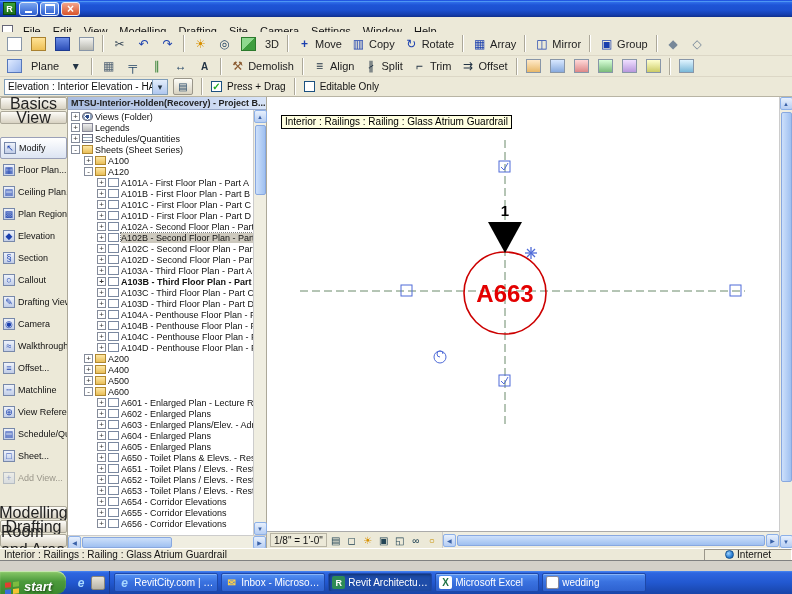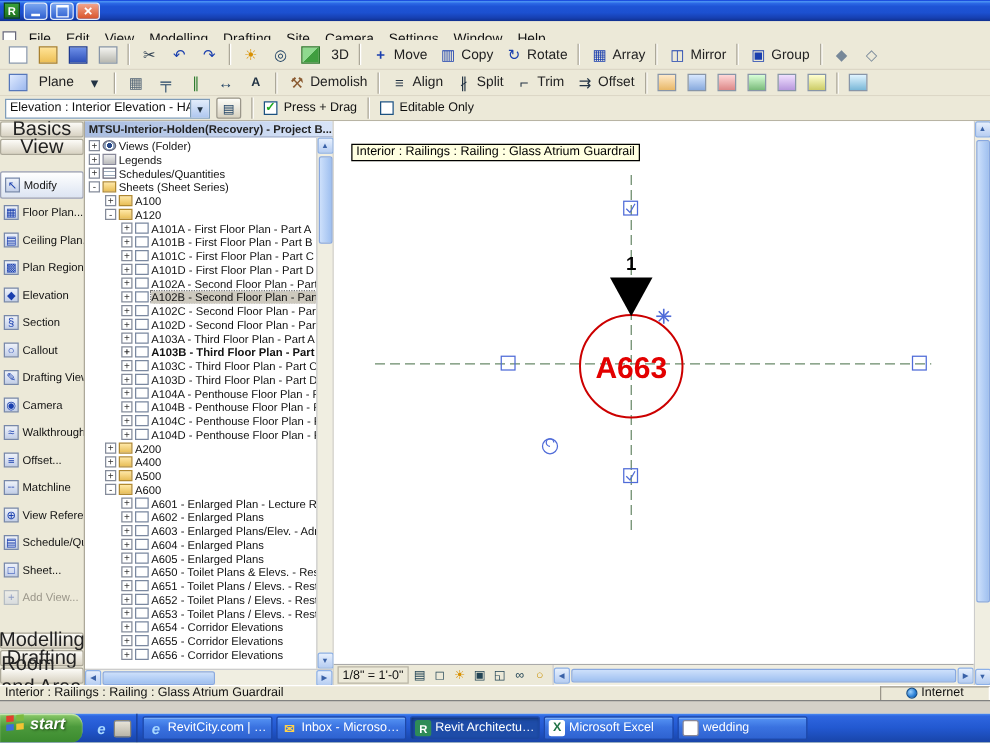--- a/index.html
+++ b/index.html
@@ -158,21 +158,21 @@
   .statusbar{position:absolute;top:548px;left:0;right:0;height:12px;background:#ECE9D8;border-top:1px solid #fff;display:flex;align-items:center;font-size:10px;color:#111}
   .smsg{flex:1;padding-left:4px;white-space:nowrap;overflow:hidden}
   .szone{flex:0 0 auto;display:flex;align-items:center;gap:3px;border:1px solid;border-color:#9A968A #fff #fff #9A968A;height:12px;padding:0 20px}
   .globe{width:9px;height:9px;border-radius:50%;background:radial-gradient(circle at 35% 35%,#9CD2FF,#2A7FD4 60%,#1B5FA8);border:1px solid #14508E}
 
   .gapband{position:absolute;top:560px;left:0;right:0;height:11px;background:#D4D0C8;border-top:1px solid #808080}
 
   
   .taskbar{position:absolute;top:571px;left:0;right:0;height:23px;display:flex;align-items:center;gap:4px;
     background:linear-gradient(#4A8AF4 0%,#2E66E0 8%,#2258D0 50%,#1844A8 100%)}
-  .startbtn{height:23px;flex:0 0 auto;padding:0 14px 0 5px;border-radius:0 9px 9px 0;display:flex;align-items:flex-start;gap:4px;
+  .startbtn{height:23px;flex:0 0 auto;padding:0 14px 0 5px;border-radius:0 9px 9px 0;display:flex;align-items:flex-end;gap:4px;
     background:linear-gradient(#8CCB6A,#4C9A3C 45%,#3B8A2E);box-shadow:inset 0 1px 1px #CFEAB8;
     color:#fff;font-weight:bold;font-style:italic;font-size:13px;text-shadow:1px 1px 2px #1E4A14}
   .flag{width:15px;height:13px;background-image:linear-gradient(#E23F2F,#E23F2F),linear-gradient(#7CBB3F,#7CBB3F),
     linear-gradient(#3B6EDB,#3B6EDB),linear-gradient(#F3C433,#F3C433);
     background-size:6px 5px;background-position:0 1px,8px 1px,0 8px,8px 8px;background-repeat:no-repeat;transform:skewY(-6deg)}
   .ql{display:flex;align-items:center;gap:3px;padding:0 4px;border-right:1px solid #1A3C90;height:23px}
   .qli{width:14px;height:14px;display:flex;align-items:center;justify-content:center;border-radius:2px}
   .qli.ie{color:#A8D8FF;font-style:italic;font-weight:bold;font-size:12px}
   .qli.ie::before{content:"e"}
   .qli.desk{background:linear-gradient(#E8E4D8,#B8B4A8);border:1px solid #8A8678}

